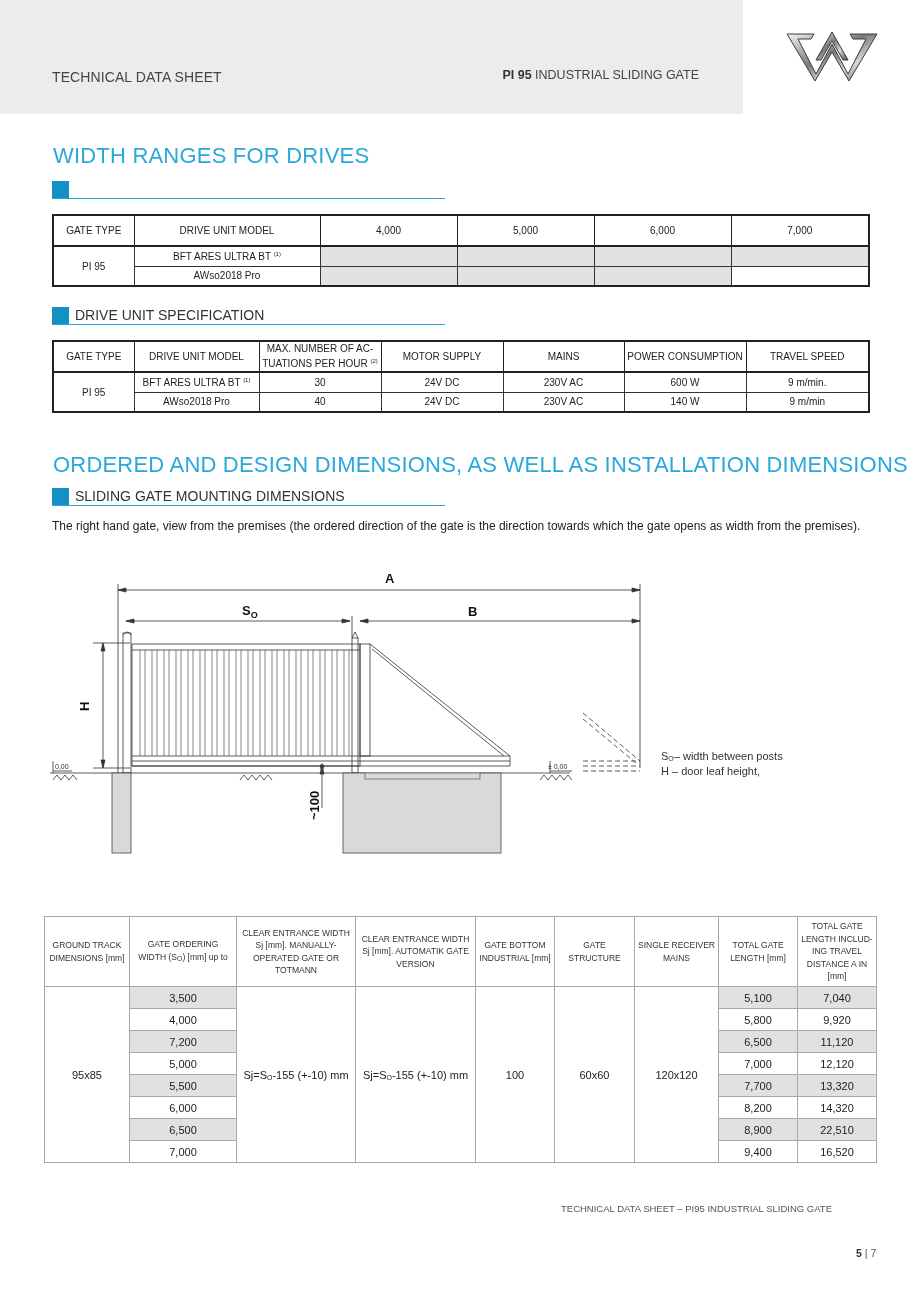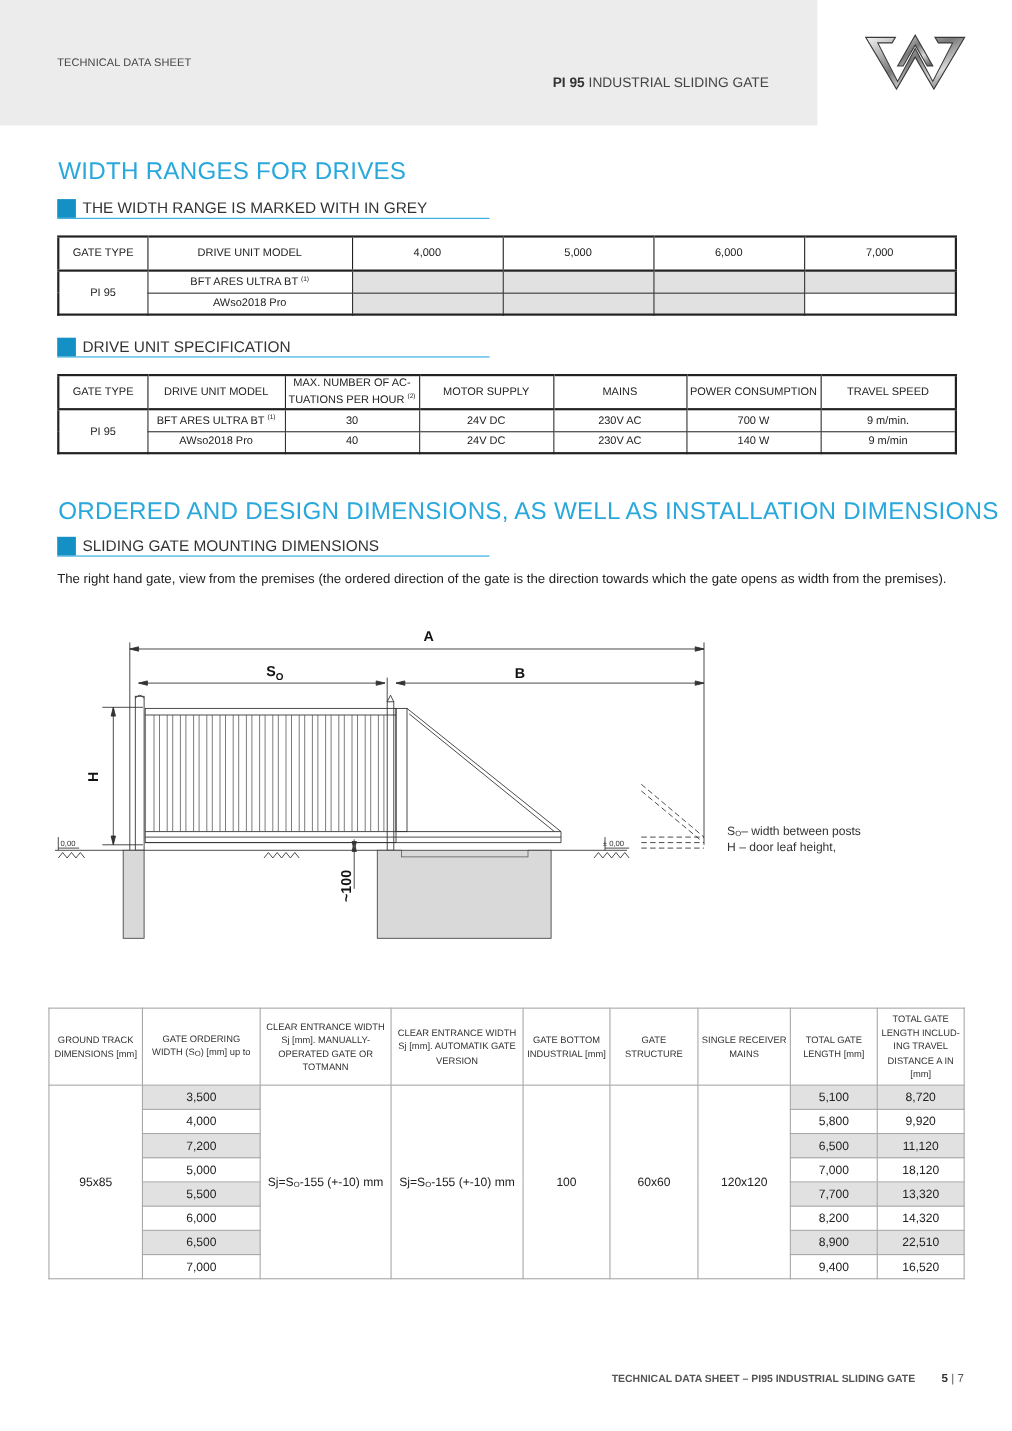--- a/index.html
+++ b/index.html
@@ -1,20 +1,20 @@
 <!DOCTYPE html>
 <html><head>
 <meta charset="utf-8">
 <style>
   * { box-sizing: border-box; margin: 0; padding: 0; }
   html, body { width: 920px; height: 1301px; background: #ffffff; }
   body { position: relative; font-family: "Liberation Sans", sans-serif; color: #1a1a1a; overflow: hidden; }
 
   .header-band { position: absolute; left: 0; top: 0; width: 743px; height: 114px; background: #ececec; }
-  .header-left { position: absolute; left: 52px; top: 52px; font-size: 10px; color: #444; letter-spacing: 0.1px; text-align: center; }
+  .header-left { position: absolute; left: 52px; top: 69px; font-size: 14px; color: #444; letter-spacing: 0.1px; text-align: center; }
   .header-right { position: absolute; right: 221px; top: 68px; font-size: 12.5px; color: #444; white-space: nowrap; }
   .header-right b { font-weight: bold; color: #333; }
   .logo { position: absolute; left: 786px; top: 30px; width: 92px; height: 52px; }
 
   .h1 { position: absolute; left: 53px; font-size: 22px; color: #2aa8dc; font-weight: normal; letter-spacing: 0.2px; white-space: nowrap; }
   .h2 { position: absolute; left: 52px; height: 18px; border-bottom: 1px solid #2aa8dc; width: 393px; }
   .h2 .sq { position: absolute; left: 0; top: 0; width: 17px; height: 17px; background: #1590c4; }
   .h2 .t { position: absolute; left: 23px; top: 0; font-size: 14px; color: #333; white-space: nowrap; }
 
   table { border-collapse: collapse; position: absolute; table-layout: fixed; }
@@ -28,21 +28,21 @@
   .para { position: absolute; left: 52px; top: 518px; width: 820px; font-size: 12px; line-height: 16px; color: #222; }
 
   .diagram { position: absolute; left: 50px; top: 568px; width: 760px; height: 292px; }
   .legend { position: absolute; left: 661px; top: 750px; font-size: 11px; line-height: 12px; color: #333; }
 
   .t3 { left: 44px; top: 916px; width: 832px; border: 1px solid #9a9a9a; }
   .t3 td, .t3 th { border: 1px solid #a8a8a8; font-size: 9.5px; text-align: center; vertical-align: middle; font-weight: normal; color: #222; }
   .t3 thead th { font-size: 8.5px; line-height: 12.5px; padding: 2px 3px; color: #333; }
   .t3 tbody td { font-size: 11px; height: 22px; }
 
-  .footer { position: absolute; right: 88px; top: 1248px; font-size: 9.5px; color: #555; white-space: nowrap; font-weight: bold; }
+  .footer { position: absolute; right: 88px; top: 1203px; font-size: 9.5px; color: #555; white-space: nowrap; }
   .page { position: absolute; left: 856px; top: 1247px; font-size: 10.5px; color: #555; white-space: nowrap; }
   .page b { font-weight: bold; color: #333; }
 </style>
 </head>
 <body>
 
 <div class="header-band"></div>
 <div class="header-left">TECHNICAL DATA SHEET</div>
 <div class="header-right"><b>PI 95</b> <span>INDUSTRIAL SLIDING GATE</span></div>
 <svg class="logo" viewBox="0 0 92 52">
@@ -54,21 +54,20 @@
         <stop offset="1" stop-color="#4a4a4a"></stop>
     </linearGradient>
   </defs>
   <path d="M1 4 L28 4 L25 9 L12 9 L30 44 L46 14 L62 44 L80 9 L67 9 L64 4 L91 4 L63 51 L46 22 L29 51 Z" fill="url(#lg)" stroke="#3a3a3a" stroke-width="1"></path>
   <path d="M30 30 L46 2 L62 30 L57 30 L46 11 L35 30 Z" fill="url(#lg)" stroke="#3a3a3a" stroke-width="1"></path>
 </svg>
 
 <div class="h1" style="top:143px">WIDTH RANGES FOR DRIVES</div>
 <div class="h2" style="top:181px">
   <span class="sq"></span>
-  <span class="t">THE WIDTH RANGE IS MARKED WITH IN GREY</span>
 </div>
 
 <table class="t1" style="left:52px; top:214px; width:816px;">
   <colgroup>
       <col style="width:81px">
       <col style="width:186px">
       <col style="width:137px">
       <col style="width:137px">
       <col style="width:137px">
       <col style="width:138px">
@@ -128,21 +127,21 @@
       <th>TRAVEL SPEED</th>
     </tr>
   </thead>
   <tbody>
     <tr style="height:20px">
       <td rowspan="2">PI 95</td>
       <td><span>BFT ARES ULTRA BT</span> <sup>(1)</sup></td>
       <td>30</td>
       <td>24V DC</td>
       <td>230V AC</td>
-      <td>700 W</td>
+      <td>600 W</td>
       <td>9 m/min.</td>
     </tr>
     <tr style="height:20px">
       <td>AWso2018 Pro</td>
       <td>40</td>
       <td>24V DC</td>
       <td>230V AC</td>
       <td>140 W</td>
       <td>9 m/min</td>
     </tr>
@@ -302,36 +301,36 @@
   <tbody>
     <tr>
       <td rowspan="8">95x85</td>
       <td class="g">3,500</td>
       <td rowspan="8"><span>Sj=S</span><sub>O</sub><span>-155 (+-10) mm</span></td>
       <td rowspan="8"><span>Sj=S</span><sub>O</sub><span>-155 (+-10) mm</span></td>
       <td rowspan="8">100</td>
       <td rowspan="8">60x60</td>
       <td rowspan="8">120x120</td>
       <td class="g">5,100</td>
-      <td class="g">8,720</td>
+      <td class="g">7,040</td>
     </tr>
     <tr>
       <td>4,000</td>
       <td>5,800</td>
       <td>9,920</td>
     </tr>
     <tr>
       <td class="g">7,200</td>
       <td class="g">6,500</td>
       <td class="g">11,120</td>
     </tr>
     <tr>
       <td>5,000</td>
       <td>7,000</td>
-      <td>18,120</td>
+      <td>12,120</td>
     </tr>
     <tr>
       <td class="g">5,500</td>
       <td class="g">7,700</td>
       <td class="g">13,320</td>
     </tr>
     <tr>
       <td>6,000</td>
       <td>8,200</td>
       <td>14,320</td>

